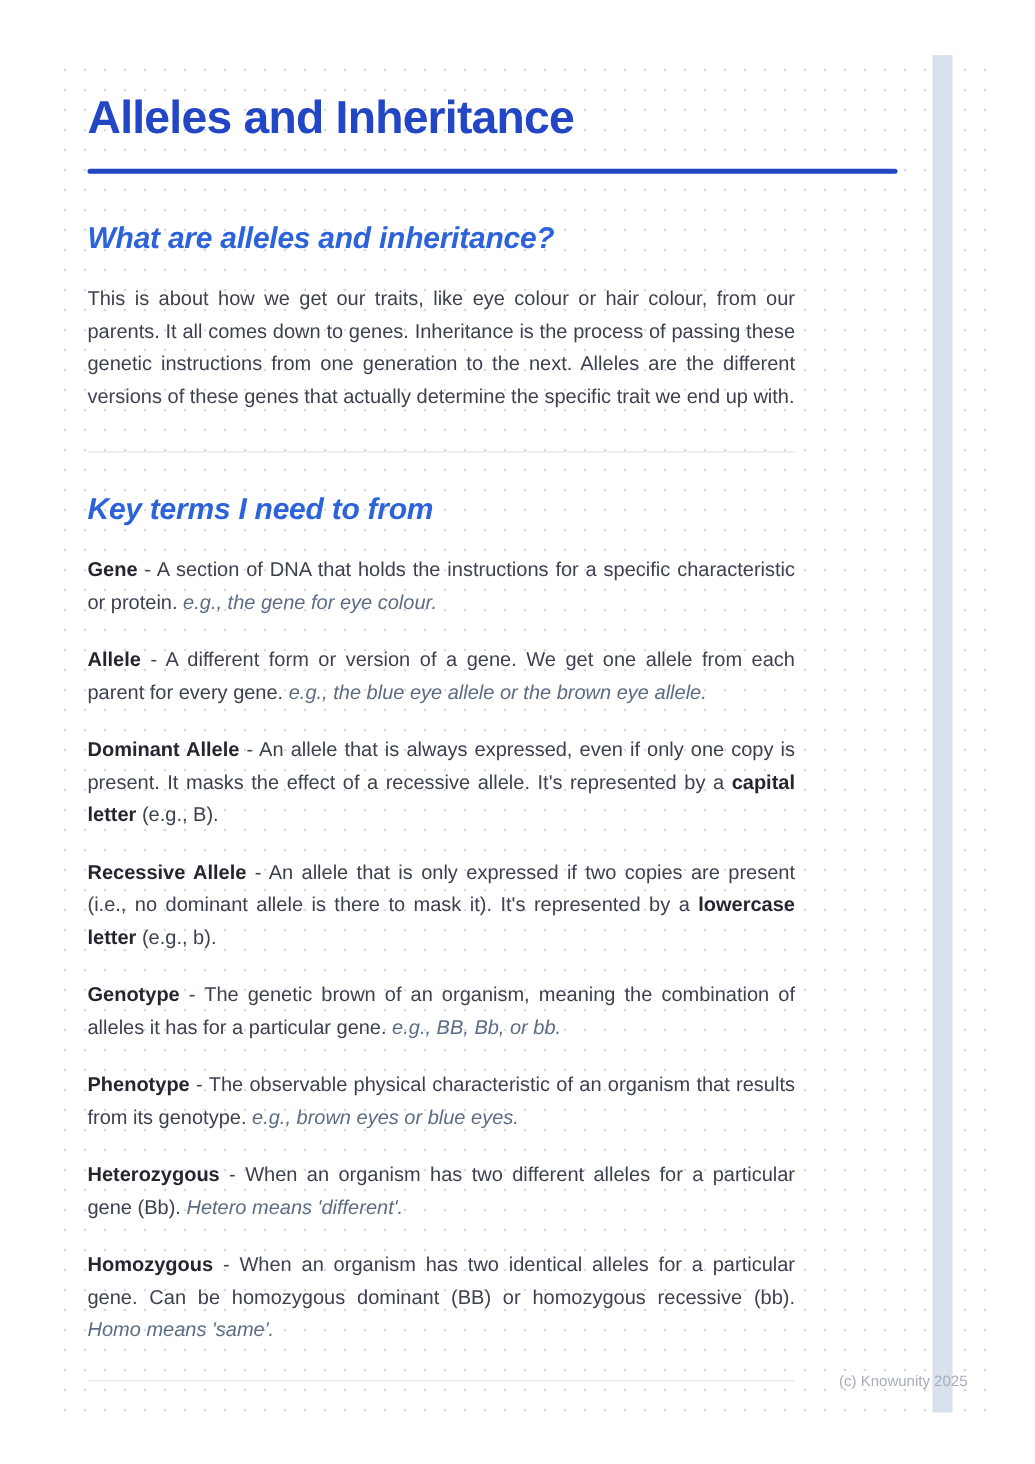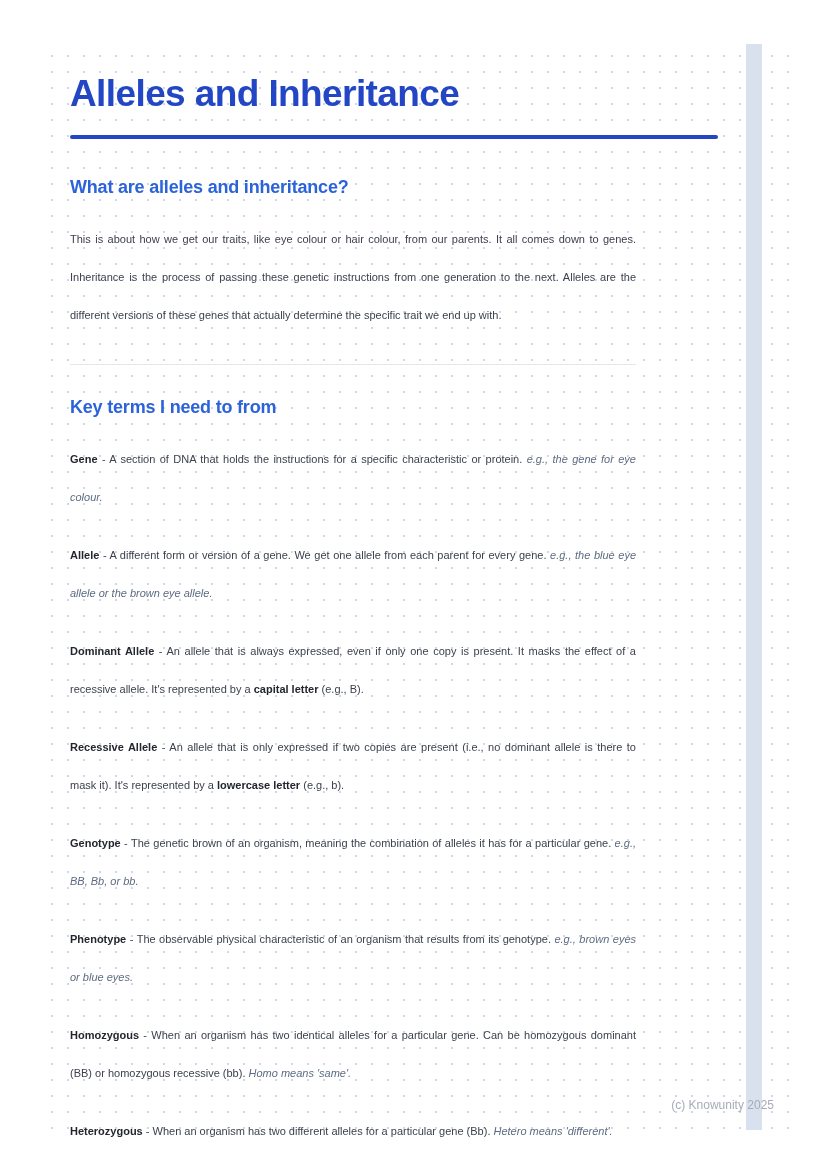--- a/index.html
+++ b/index.html
@@ -50,29 +50,30 @@
     line-height: 1.1;
   }
   .title-rule {
     height: 4px;
     width: 648px;
     background: #2346c5;
     border-radius: 2px;
     margin: 0 0 38px 0;
   }
   h2.section-heading {
-    font-size: 18px;
+    font-size: 24px;
     font-weight: 700;
     color: #2c63da;
     margin: 0 0 22px 0;
     letter-spacing: -0.2px;
+    font-style: italic;
   }
   p.body {
-    font-size: 11px;
-    line-height: 38px;
+    font-size: 16px;
+    line-height: 26px;
     color: #3c414e;
     text-align: justify;
     margin: 0 0 20px 0;
   }
   .seg-bold {
     font-weight: 700;
     color: #23262e;
   }
   .seg-normal {
     font-weight: 400;
@@ -119,21 +120,21 @@
 
     <h2 class="section-heading">Key terms I need to from</h2>
 
     <div>
         <p class="body"><span class="seg-bold">Gene</span><span class="seg-normal"> - A section of DNA that holds the instructions for a specific characteristic or protein. </span><span class="seg-italic">e.g., the gene for eye colour.</span></p>
         <p class="body"><span class="seg-bold">Allele</span><span class="seg-normal"> - A different form or version of a gene. We get one allele from each parent for every gene. </span><span class="seg-italic">e.g., the blue eye allele or the brown eye allele.</span></p>
         <p class="body"><span class="seg-bold">Dominant Allele</span><span class="seg-normal"> - An allele that is always expressed, even if only one copy is present. It masks the effect of a recessive allele. It's represented by a </span><span class="seg-bold">capital letter</span><span class="seg-normal"> (e.g., B).</span></p>
         <p class="body"><span class="seg-bold">Recessive Allele</span><span class="seg-normal"> - An allele that is only expressed if two copies are present (i.e., no dominant allele is there to mask it). It's represented by a </span><span class="seg-bold">lowercase letter</span><span class="seg-normal"> (e.g., b).</span></p>
         <p class="body"><span class="seg-bold">Genotype</span><span class="seg-normal"> - The genetic brown of an organism, meaning the combination of alleles it has for a particular gene. </span><span class="seg-italic">e.g., BB, Bb, or bb.</span></p>
         <p class="body"><span class="seg-bold">Phenotype</span><span class="seg-normal"> - The observable physical characteristic of an organism that results from its genotype. </span><span class="seg-italic">e.g., brown eyes or blue eyes.</span></p>
+        <p class="body"><span class="seg-bold">Heterozygous</span><span class="seg-normal"> - When an organism has two different alleles for a particular gene (Bb). </span><span class="seg-italic">Hetero means 'different'.</span></p>
         <p class="body"><span class="seg-bold">Homozygous</span><span class="seg-normal"> - When an organism has two identical alleles for a particular gene. Can be homozygous dominant (BB) or homozygous recessive (bb). </span><span class="seg-italic">Homo means 'same'.</span></p>
-        <p class="body"><span class="seg-bold">Heterozygous</span><span class="seg-normal"> - When an organism has two different alleles for a particular gene (Bb). </span><span class="seg-italic">Hetero means 'different'.</span></p>
       </div>
 
     <hr class="divider bottom">
   </div>
 
   <div class="footer-watermark">(c) Knowunity 2025</div>
 </div>
 
 </body></html>

